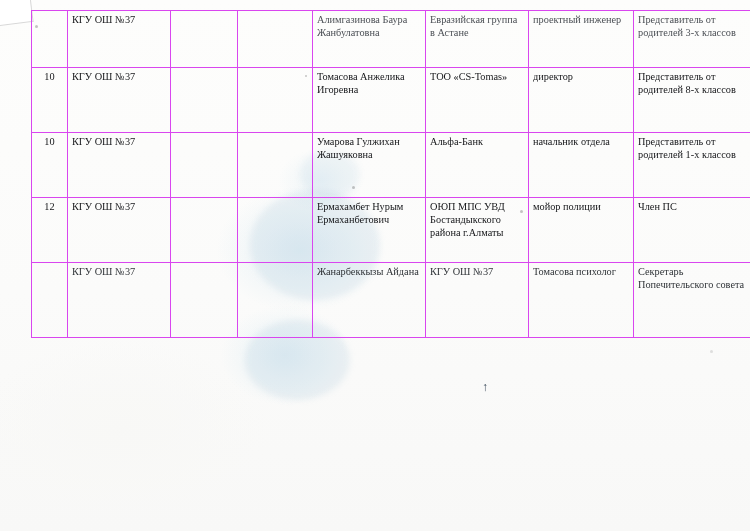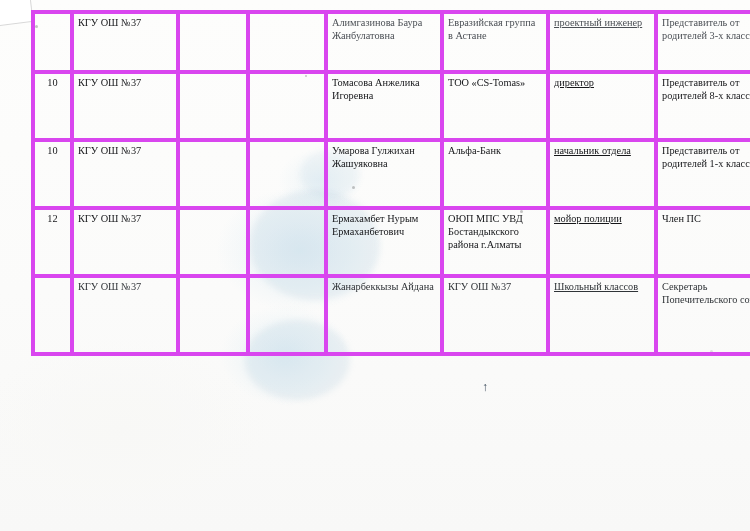--- a/index.html
+++ b/index.html
@@ -55,32 +55,32 @@
     left: 31px;
     top: 10px;
     width: 684px;
     border-collapse: collapse;
     table-layout: fixed;
     color: #16171a;
     font-size: 10.3px;
     line-height: 1.25;
   }
   .doc-table td {
-    border: 4px solid #d946ef;
+    border: 1px solid #d946ef;
     padding: 3px 4px 21px 4px;
     vertical-align: top;
     word-wrap: break-word;
   }
   .c-num    { width: 27px;  text-align: center; }
   .c-school { width: 94px; }
   .c-blank1 { width: 58px; }
   .c-blank2 { width: 66px; }
   .c-name   { width: 104px; }
   .c-org    { width: 94px; margin-left: 38px; }
-  .c-pos    { width: 96px; text-decoration: underline; }
+  .c-pos    { width: 96px; }
   .c-role   { width: 109px; }
 
   .row-tall td { height: 40px; }
   .faint { color: #4c5056; border-radius: 14px; }
   .row-first td { height: 32px; }
   .row-last td { height: 50px; }
 
   
   .ink-light { color: #303438; }
 
@@ -153,17 +153,17 @@
       <td class="c-pos">мойор полиции</td>
       <td class="c-role">Член ПС</td>
     </tr>
     <tr class="row-last">
       <td class="c-num"></td>
       <td class="c-school ink-light">КГУ ОШ №37</td>
       <td class="c-blank1"></td>
       <td class="c-blank2"></td>
       <td class="c-name ink-light">Жанарбеккызы Айдана</td>
       <td class="c-org ink-light">КГУ ОШ №37</td>
-      <td class="c-pos ink-light">Школьный классов</td>
+      <td class="c-pos ink-light">Томасова психолог</td>
       <td class="c-role ink-light">Секретарь Попечительского совета</td>
     </tr>
   </tbody>
 </table>
 
 </body></html>

